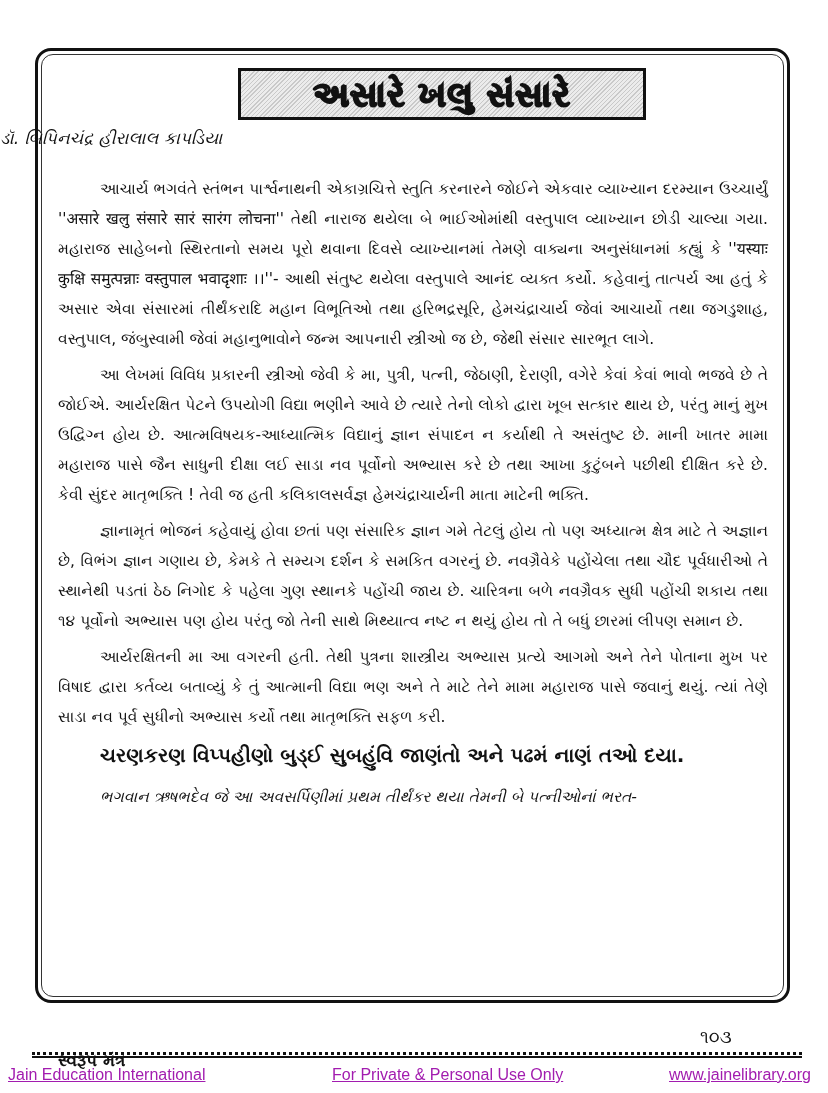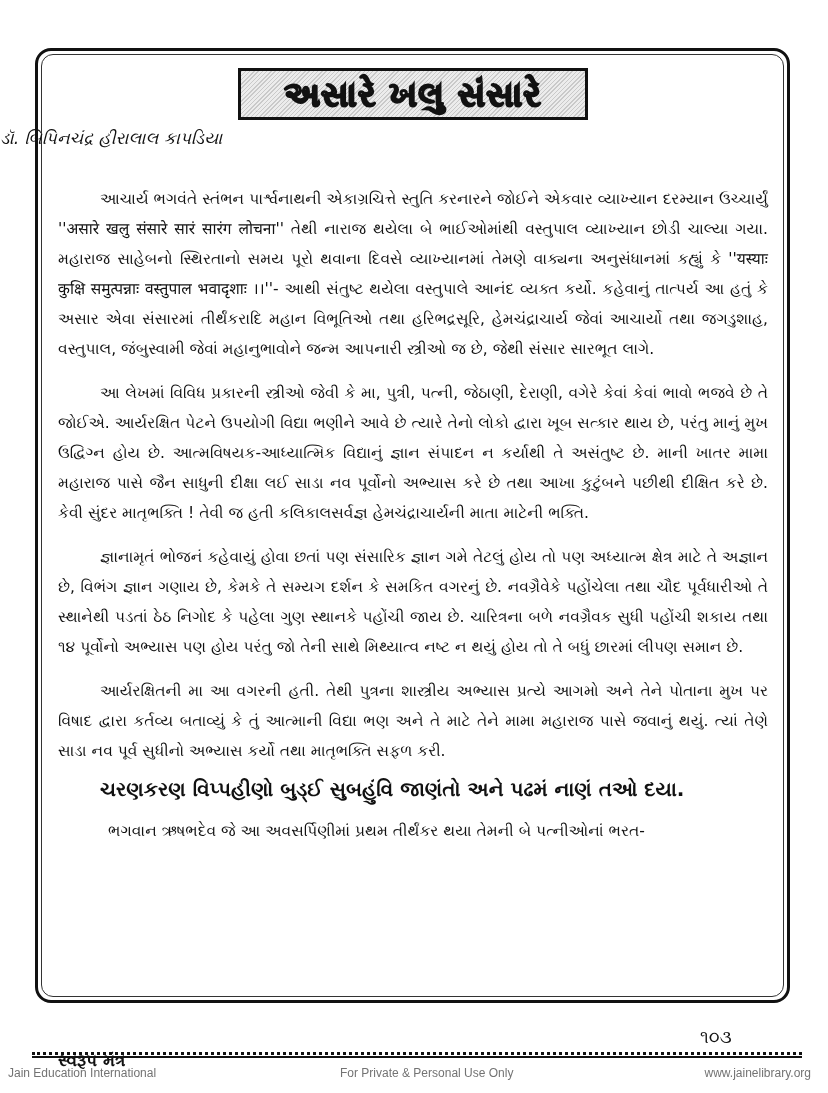--- a/index.html
+++ b/index.html
@@ -6,55 +6,55 @@
   body { width:828px; height:1093px; position:relative; overflow:hidden; color:#111; }
   .frame {
     position:absolute; left:35px; top:48px; width:755px; height:955px;
     border:3px solid #111; border-radius:16px; box-sizing:border-box;
   }
   .frame-inner {
     position:absolute; left:41px; top:54px; width:743px; height:943px;
     border:1px solid #333; border-radius:12px; box-sizing:border-box;
   }
   .title-box {
-    position:absolute; left:238px; top:68px; width:350px; height:52px;
+    position:absolute; left:238px; top:68px; width:408px; height:52px;
     border:3px solid #111; box-sizing:border-box;
     background: repeating-linear-gradient(135deg, #c9c9c9 0 1px, #ececec 1px 3px);
     display:flex; align-items:center; justify-content:center;
   }
   .title-text {
     font-family:"DejaVu Sans", sans-serif; font-size:34px; font-weight:bold; color:#fff;
     -webkit-text-stroke:2px #111; letter-spacing:1px;
   }
   .author {
     position:absolute; left:0; width:828px; top:128px; text-align:left;
     font-family:"DejaVu Sans", sans-serif; font-style:italic; font-size:17px;
   }
   .content {
     position:absolute; left:58px; top:170px; width:710px;
     font-family:"DejaVu Sans", sans-serif; font-size:15.5px; line-height:30px;
     text-align:justify;
   }
-  .para { margin:14px 0 6px 0; text-indent:42px; }
+  .para { margin:4px 0 6px 0; text-indent:42px; }
   .saying-intro { margin:0; padding-left:42px; }
   .verse { margin:4px 0 10px 0; padding-left:42px; font-size:20px; font-weight:bold; line-height:34px; }
-  .para-last { margin:8px; padding-left:42px; }
+  .para-last { margin:0; padding-left:42px;font-style:italic; }
   .footer-left {
     position:absolute; left:58px; top:1030px; font-family:"DejaVu Sans", sans-serif; font-size:17px; font-weight:bold;margin-top:20px;
   }
   .footer-right {
     position:absolute; left:700px; top:1026px; font-family:"DejaVu Sans", sans-serif; font-size:18px;text-align:center;
   }
   .dotted-rule {
     position:absolute; left:32px; top:1052px; width:770px; height:6px;
     border-top:3px dotted #111; border-bottom:2px solid #111; box-sizing:border-box;
   }
-  .wm { position:absolute; top:1066px; font-family:"Liberation Sans", sans-serif; font-size:12px; color:#737373; }
+  .wm { position:absolute; top:1066px; font-family:"Liberation Sans", sans-serif; font-size:16px; color:#a21caf;text-decoration:underline; }
   .wm-left { left:8px; }
-  .wm-center { left:340px; }
+  .wm-center { left:332px; }
   .wm-right { right:17px; }
 </style>
 </head>
 <body>
 
 <div class="frame"></div>
 <div class="frame-inner"></div>
 
 <div class="title-box">
   <span class="title-text">અસારે ખલુ સંસારે</span>

